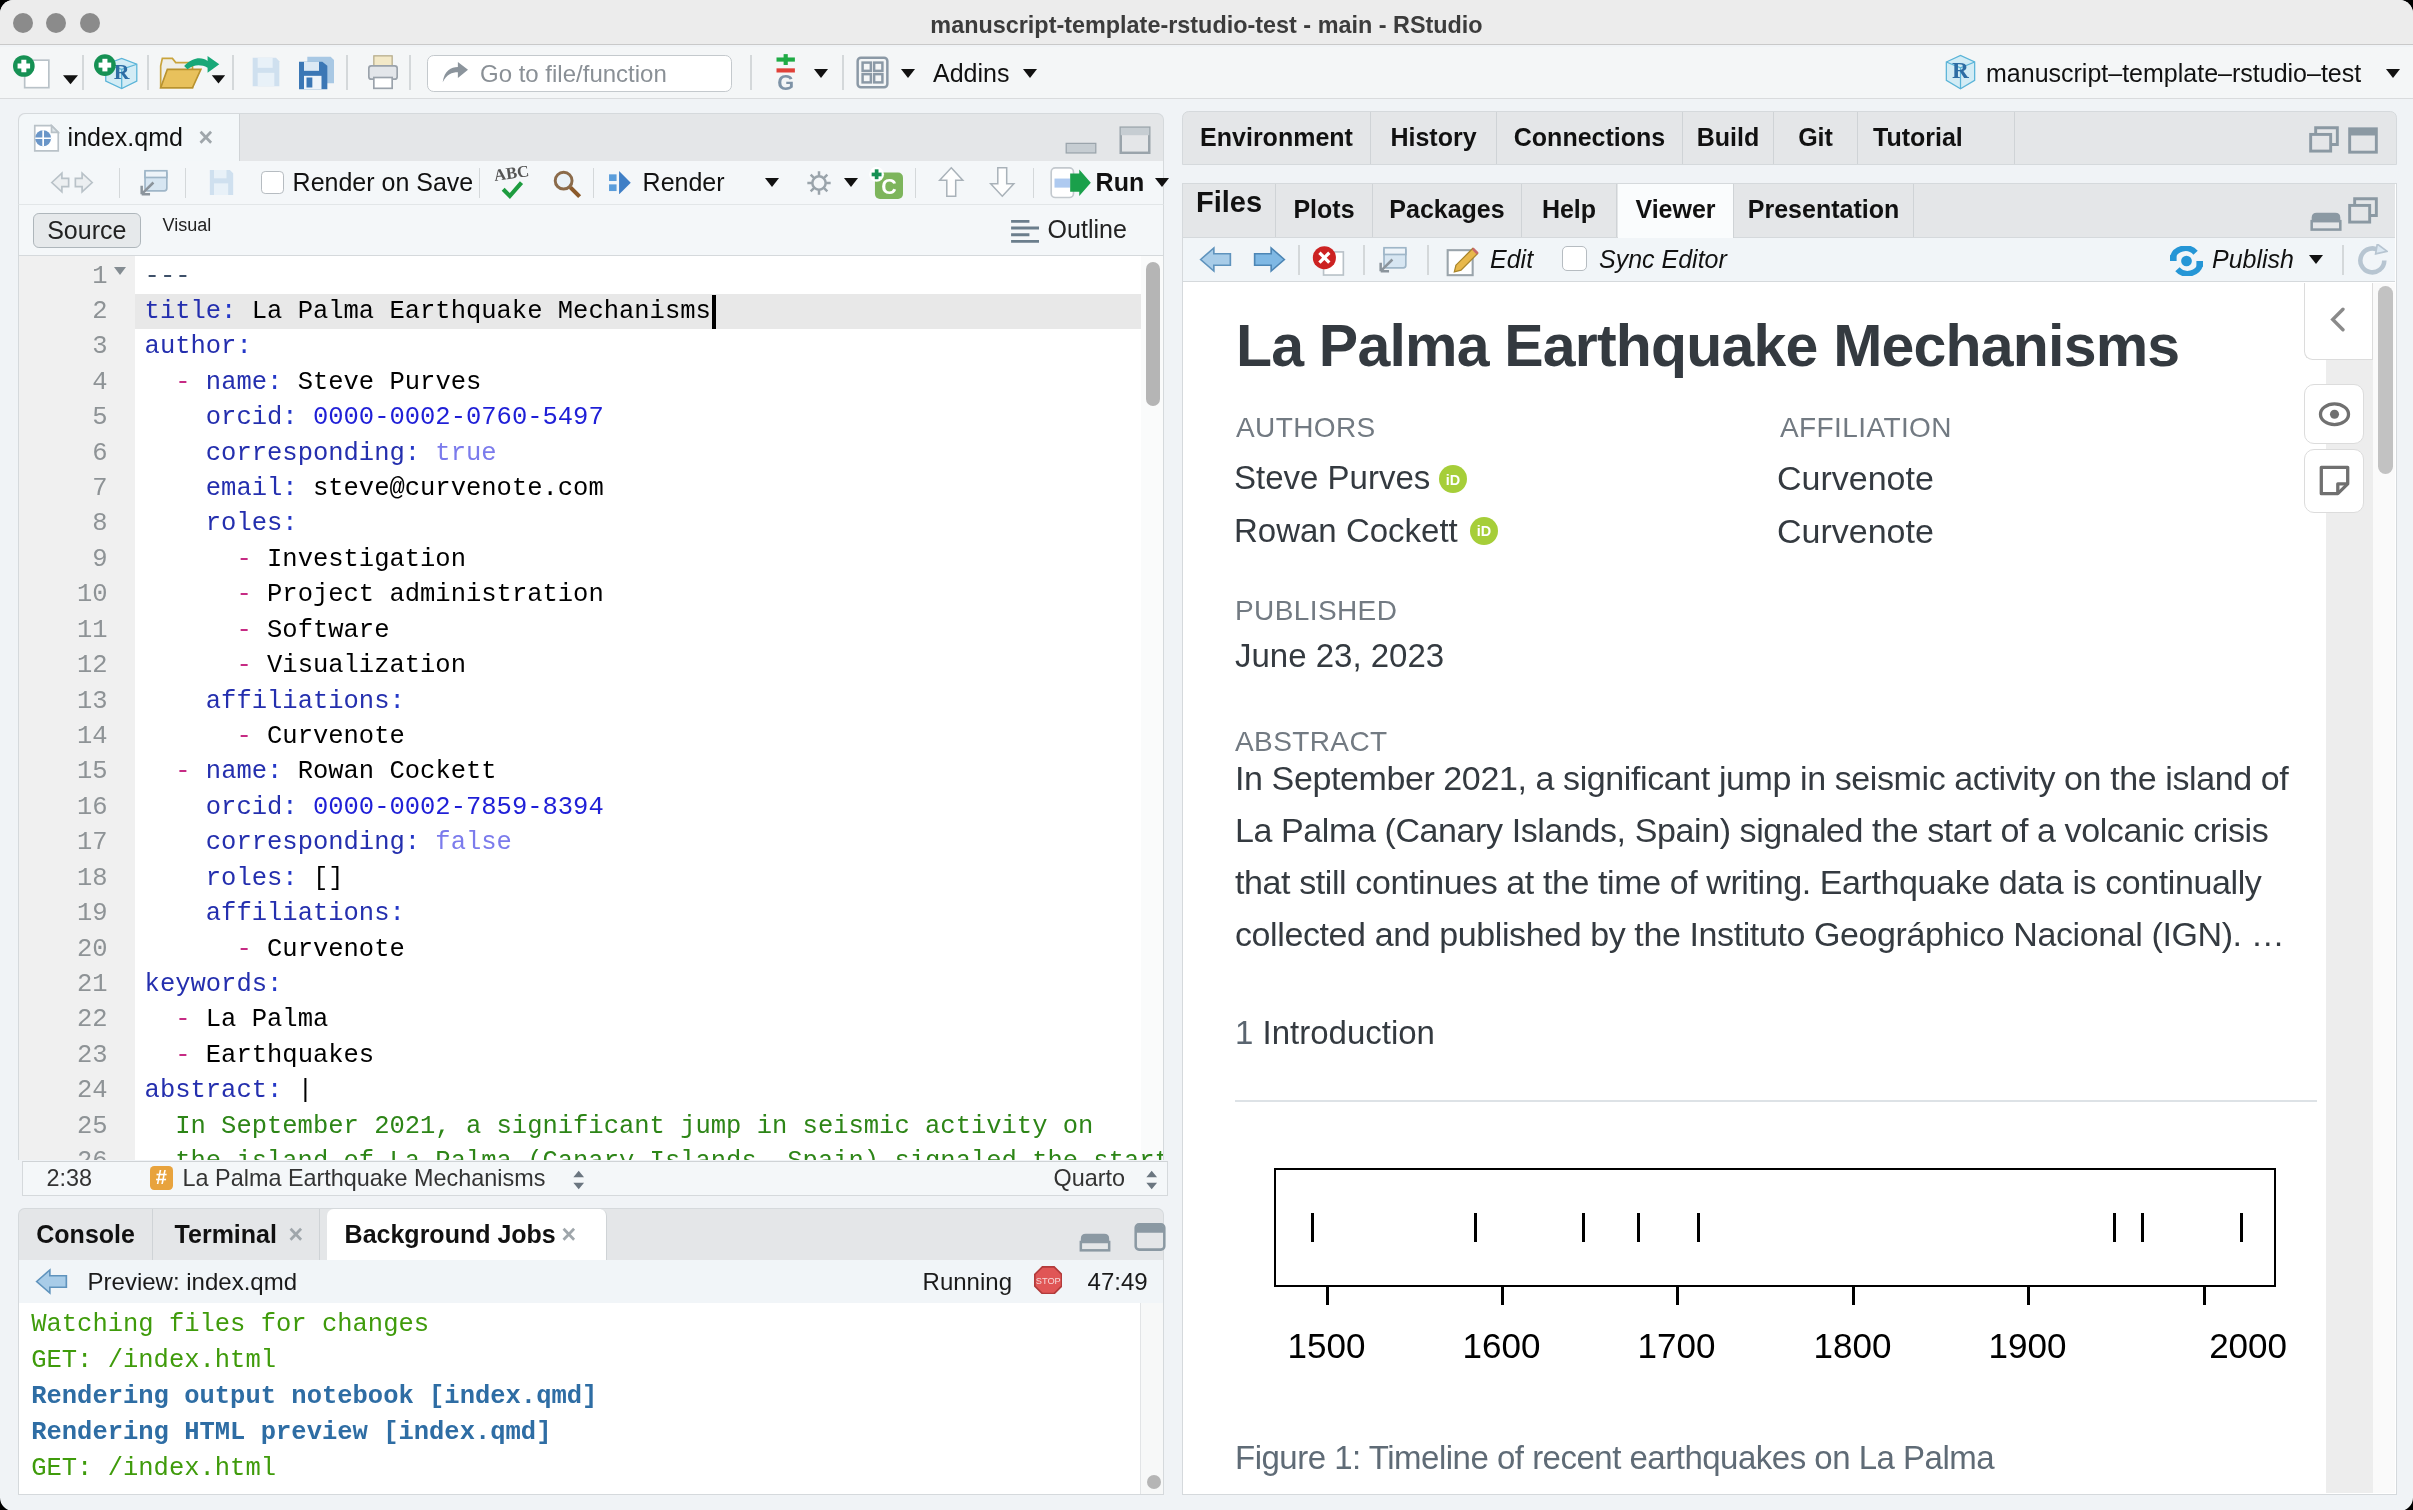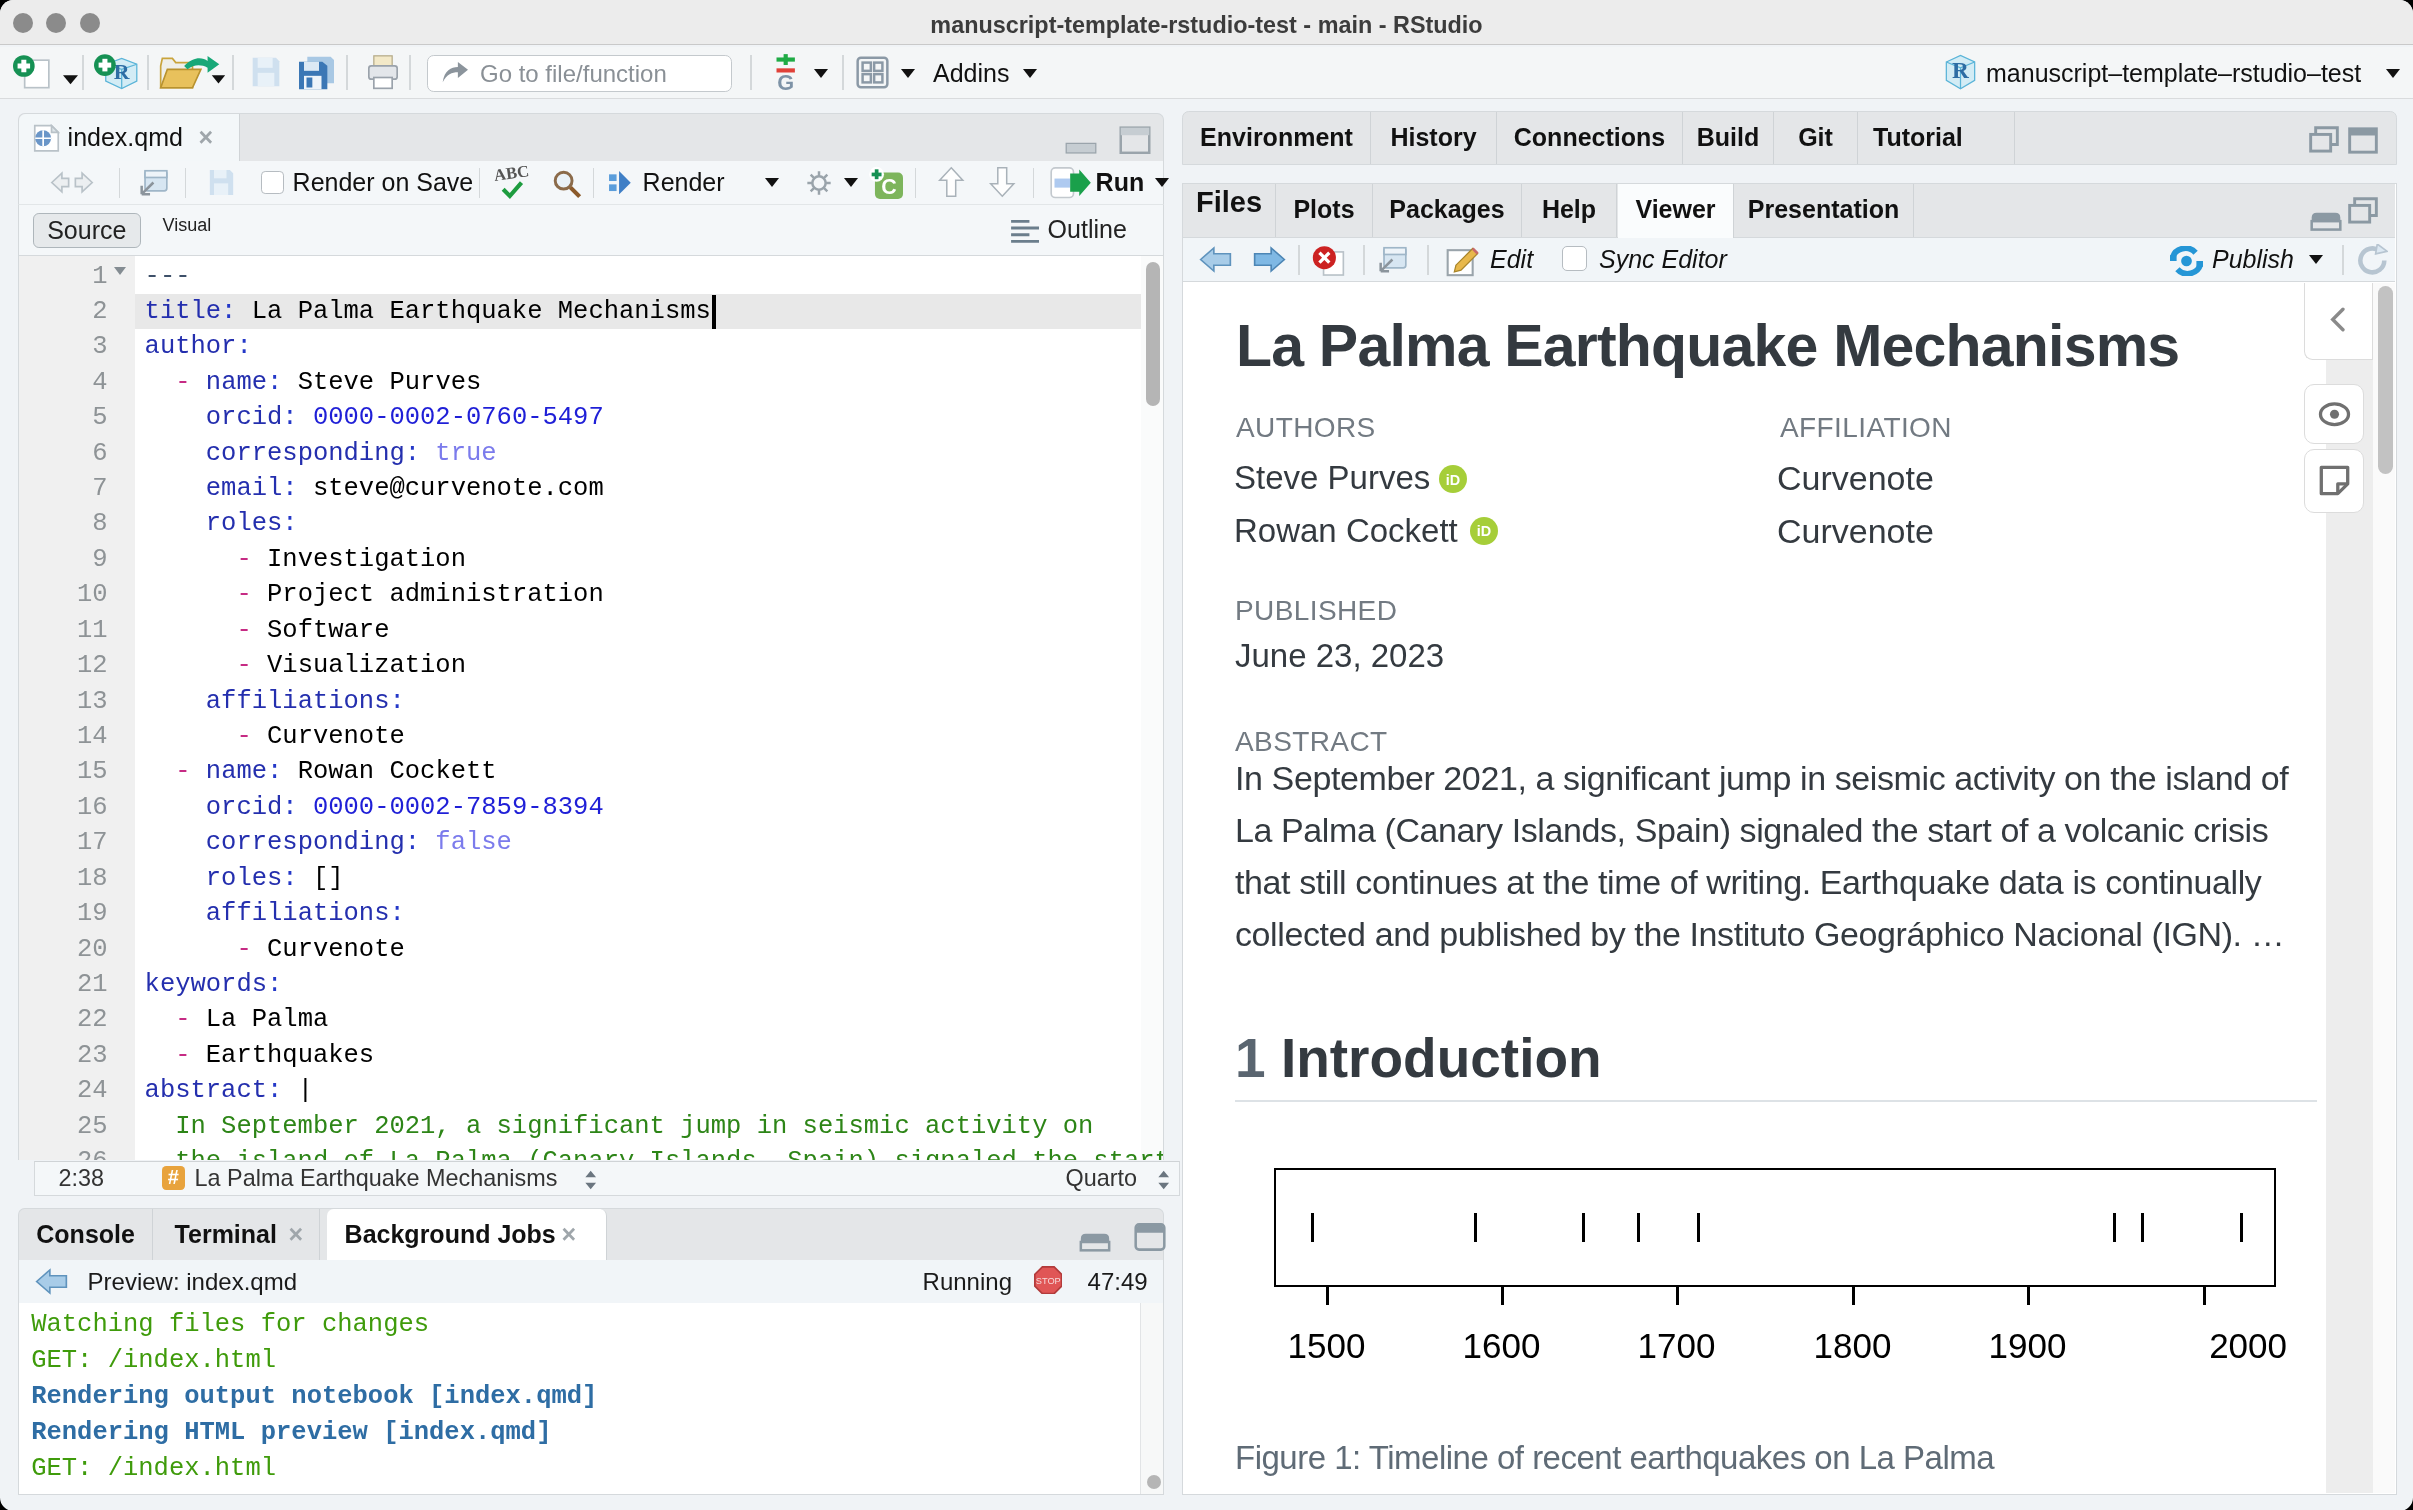--- a/index.html
+++ b/index.html
@@ -301,21 +301,21 @@
       <div class="codeline" style="left:126px;top:817px;"><span class="kw">abstract</span><span class="col">:</span> |</div>
       <div class="codeline" style="left:126px;top:853px;"><span class="str">  In September 2021, a significant jump in seismic activity on</span></div>
       <div class="codeline" style="left:126px;top:888px;"><span class="str">  the island of La Palma (Canary Islands, Spain) signaled the start</span></div>
         </div>
 
       <div class="abs" style="left:693px;top:39px;width:4.2px;height:34px;background:#000;"></div>
 
       <div class="abs" style="left:95px;top:11px;width:0;height:0;border-left:6.7px solid transparent;border-right:6.7px solid transparent;border-top:8.4px solid #848c92;"></div>
     </div>
 
-    <div class="abs" style="left:16px;top:1048px;width:1146px;height:35px;background:#f4f7f9;border:1.7px solid #d5d9dc;border-top:1.7px solid #cfd3d6;">
+    <div class="abs" style="left:4px;top:1048px;width:1146px;height:35px;background:#f4f7f9;border:1.7px solid #d5d9dc;border-top:1.7px solid #cfd3d6;">
       <div class="abs" style="left:24px;top:2.5px;font-size:23.4px;color:#333;">2:38</div>
       <div class="abs" style="left:127px;top:4.2px;width:23.4px;height:23.4px;background:#e8a33d;border-radius:4.2px;color:#fff;font-size:20px;font-weight:bold;text-align:center;line-height:23.4px;">#</div>
       <div class="abs" style="left:160px;top:2.5px;font-size:23.4px;color:#333;">La Palma Earthquake Mechanisms</div>
       <svg class="abs" style="left:549px;top:7.5px" width="13.4" height="20" viewBox="0 0 20 28">
           <path d="M 10 0 L 18 10 L 2 10 Z M 10 28 L 18 18 L 2 18 Z" fill="#6b7680"></path>
         </svg>
       <div class="abs" style="left:1031px;top:2.5px;font-size:23.4px;color:#333;">Quarto</div>
       <svg class="abs" style="left:1122px;top:7.5px" width="13.4" height="20" viewBox="0 0 20 28">
           <path d="M 10 0 L 18 10 L 2 10 Z M 10 28 L 18 18 L 2 18 Z" fill="#6b7680"></path>
         </svg>
@@ -489,21 +489,21 @@
             <text x="16.5" y="23" font-size="17" font-weight="bold" fill="#fff" text-anchor="middle" font-family="Liberation Sans">iD</text>
           </svg>
         <div class="abs doctxt" style="left:594px;top:229px;font-size:34px;">Curvenote</div>
         <div class="abs lbl" style="left:52px;top:312px;">PUBLISHED</div>
         <div class="abs doctxt" style="left:52px;top:354px;font-size:33px;">June 23, 2023</div>
         <div class="abs lbl" style="left:52px;top:443px;">ABSTRACT</div>
         <div class="abs doctxt" style="left:52px;top:469px;font-size:34px;letter-spacing:-0.4px;line-height:52px;white-space:pre;">In September 2021, a significant jump in seismic activity on the island of
 La Palma (Canary Islands, Spain) signaled the start of a volcanic crisis
 that still continues at the time of writing. Earthquake data is continually
 collected and published by the Instituto Geográphico Nacional (IGN). …</div>
-        <div class="abs" style="left:52px;top:731px;font-size:55px;font-weight:bold;color:#5a6570;margin-top:12px;">1 <span class="doctxt">Introduction</span></div>
+        <div class="abs" style="left:52px;top:731px;font-size:33px;font-weight:normal;color:#5a6570;">1 <span class="doctxt">Introduction</span></div>
         <div class="abs" style="left:52px;top:817px;width:1082px;height:1.7px;background:#dde2e6;"></div>
 
         <div class="abs" style="left:91px;top:885px;width:1002px;height:119px;border:2.5px solid #000;"></div>
         <div id="chartticks">
         <div class="abs" style="left:128px;top:930px;width:2.9px;height:28.5px;background:#000;"></div>
         <div class="abs" style="left:291px;top:930px;width:2.9px;height:28.5px;background:#000;"></div>
         <div class="abs" style="left:399px;top:930px;width:2.9px;height:28.5px;background:#000;"></div>
         <div class="abs" style="left:454px;top:930px;width:2.9px;height:28.5px;background:#000;"></div>
         <div class="abs" style="left:514px;top:930px;width:2.9px;height:28.5px;background:#000;"></div>
         <div class="abs" style="left:930px;top:930px;width:2.9px;height:28.5px;background:#000;"></div>

